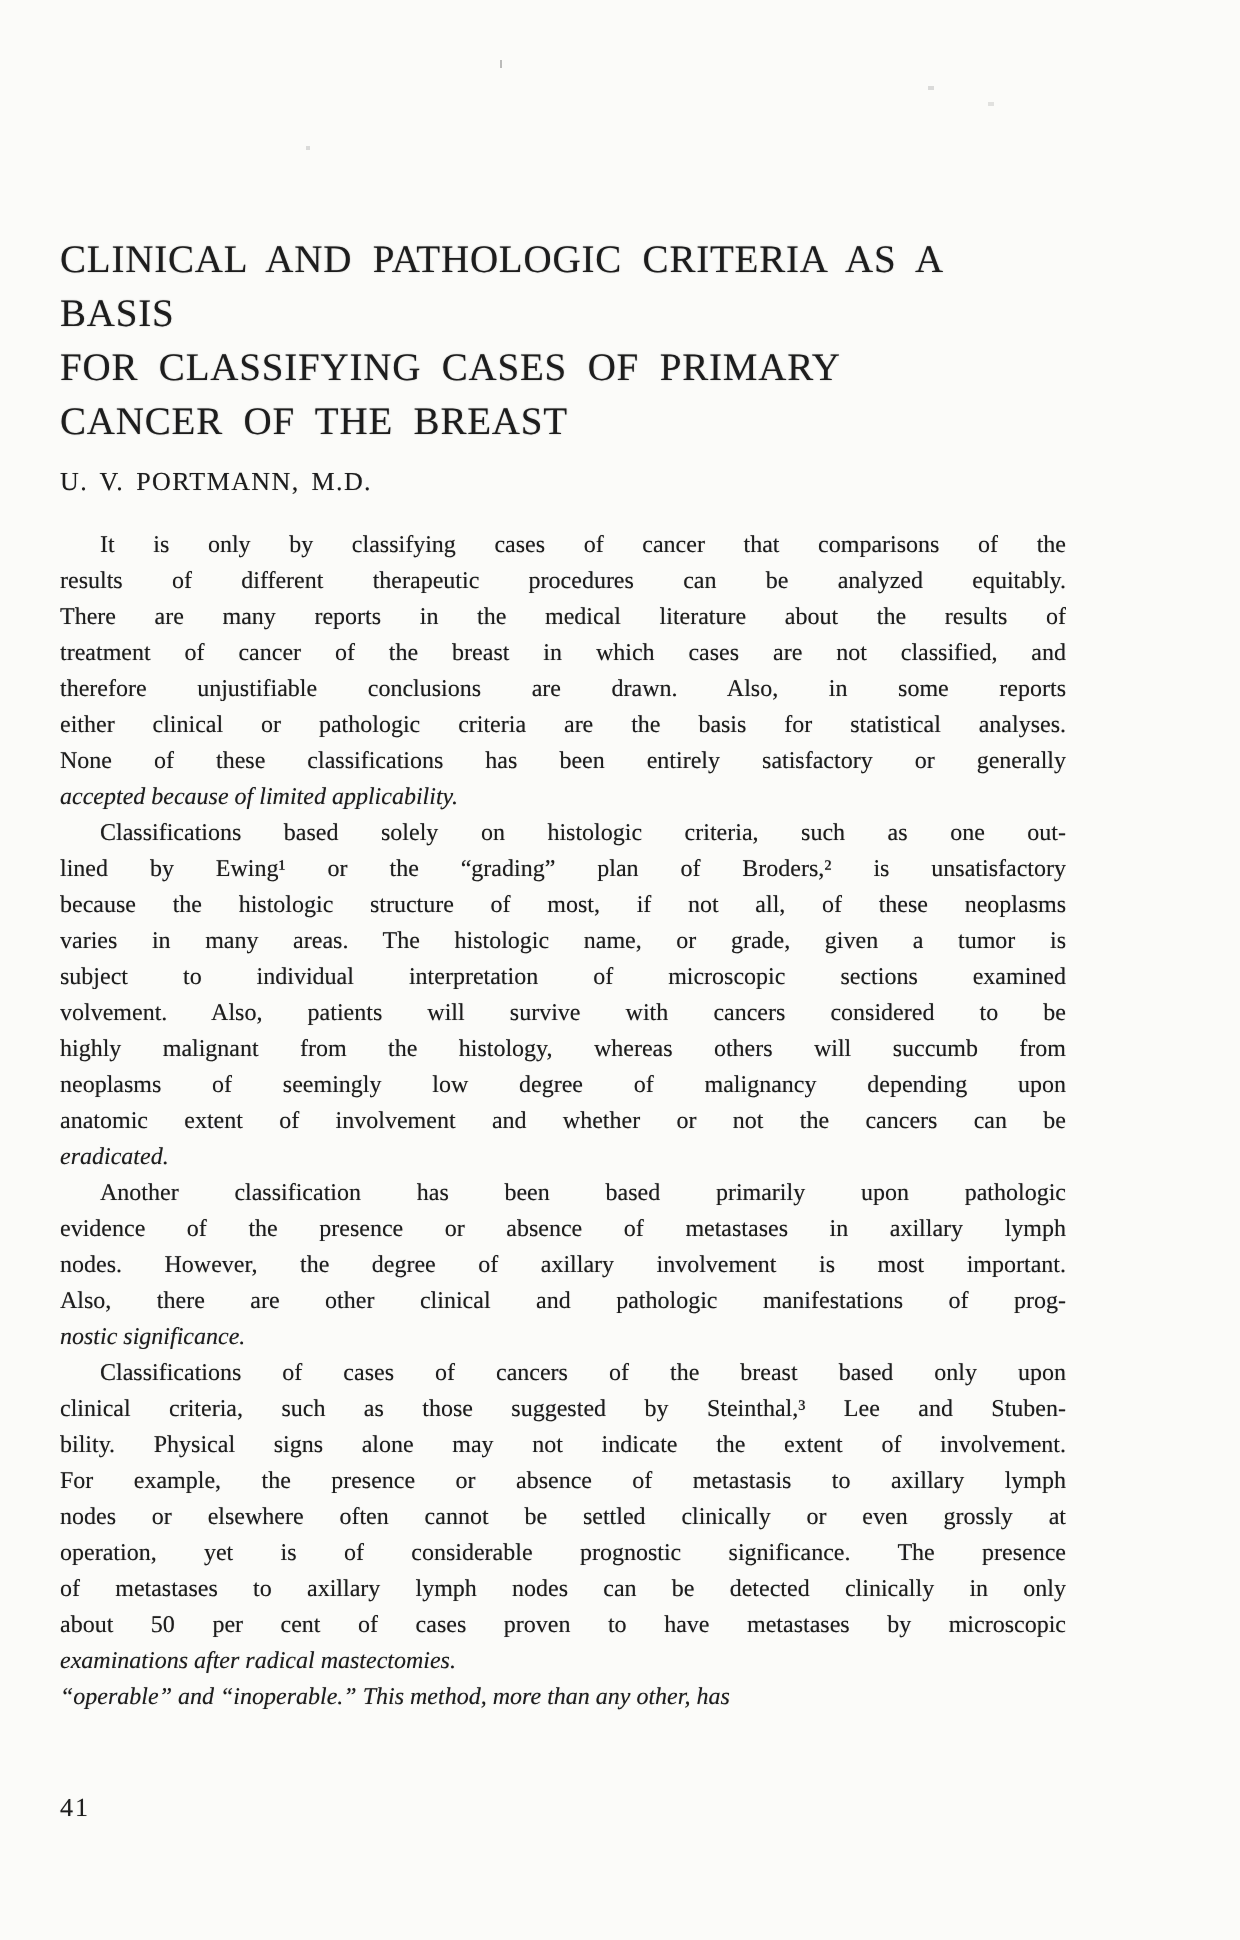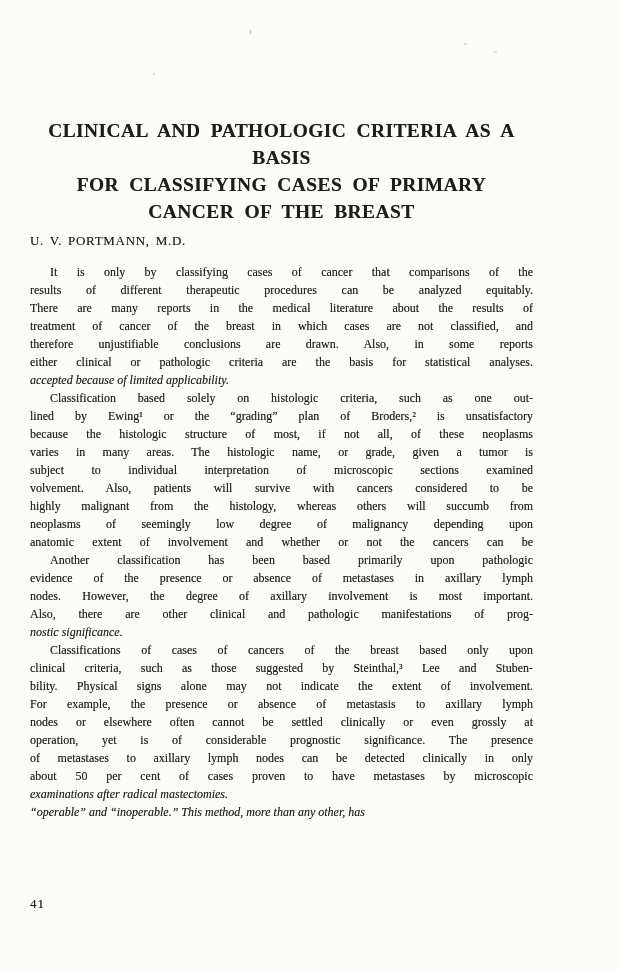--- a/index.html
+++ b/index.html
@@ -18,24 +18,23 @@
     background: var(--paper);
     color: var(--ink);
     overflow: hidden;
   }
   .content {
     position: absolute;
     left: 30px; top: 117px;
     width: 503px;
   }
   .title {
-    font-weight: bold;
+    font-weight: normal;
     font-size: 19.5px;
     line-height: 27px;
-    text-align: center;
     letter-spacing: 0.4px;
     word-spacing: 5px;
     text-shadow: 0 0 0.6px rgba(25,25,25,0.55);
   }
   .author {
     margin-top: 7px;
     font-size: 13px;
     line-height: 18px;
     text-align: left;
     letter-spacing: 0.7px;
@@ -89,32 +88,34 @@
       </h1>
     <div class="author">U. V. PORTMANN, M.D.</div>
     <div class="body">
         <div class="para">
           <div class="line para-first">It is only by classifying cases of cancer that comparisons of the</div>
           <div class="line">results of different therapeutic procedures can be analyzed equitably.</div>
           <div class="line">There are many reports in the medical literature about the results of</div>
           <div class="line">treatment of cancer of the breast in which cases are not classified, and</div>
           <div class="line">therefore unjustifiable conclusions are drawn. Also, in some reports</div>
           <div class="line">either clinical or pathologic criteria are the basis for statistical analyses.</div>
+          <div class="line">None of these classifications has been entirely satisfactory or generally</div>
           <div class="line para-last">accepted because of limited applicability.</div>
         </div>
         <div class="para">
-          <div class="line para-first">Classification based solely on histologic criteria, such as one out-</div>
+          <div class="line para-first">Classifications based solely on histologic criteria, such as one out-</div>
           <div class="line">lined by Ewing¹ or the “grading” plan of Broders,² is unsatisfactory</div>
           <div class="line">because the histologic structure of most, if not all, of these neoplasms</div>
           <div class="line">varies in many areas. The histologic name, or grade, given a tumor is</div>
           <div class="line">subject to individual interpretation of microscopic sections examined</div>
           <div class="line">volvement. Also, patients will survive with cancers considered to be</div>
           <div class="line">highly malignant from the histology, whereas others will succumb from</div>
           <div class="line">neoplasms of seemingly low degree of malignancy depending upon</div>
           <div class="line">anatomic extent of involvement and whether or not the cancers can be</div>
+          <div class="line para-last">eradicated.</div>
         </div>
         <div class="para">
           <div class="line para-first">Another classification has been based primarily upon pathologic</div>
           <div class="line">evidence of the presence or absence of metastases in axillary lymph</div>
           <div class="line">nodes. However, the degree of axillary involvement is most important.</div>
           <div class="line">Also, there are other clinical and pathologic manifestations of prog-</div>
           <div class="line para-last">nostic significance.</div>
         </div>
         <div class="para">
           <div class="line para-first">Classifications of cases of cancers of the breast based only upon</div>

